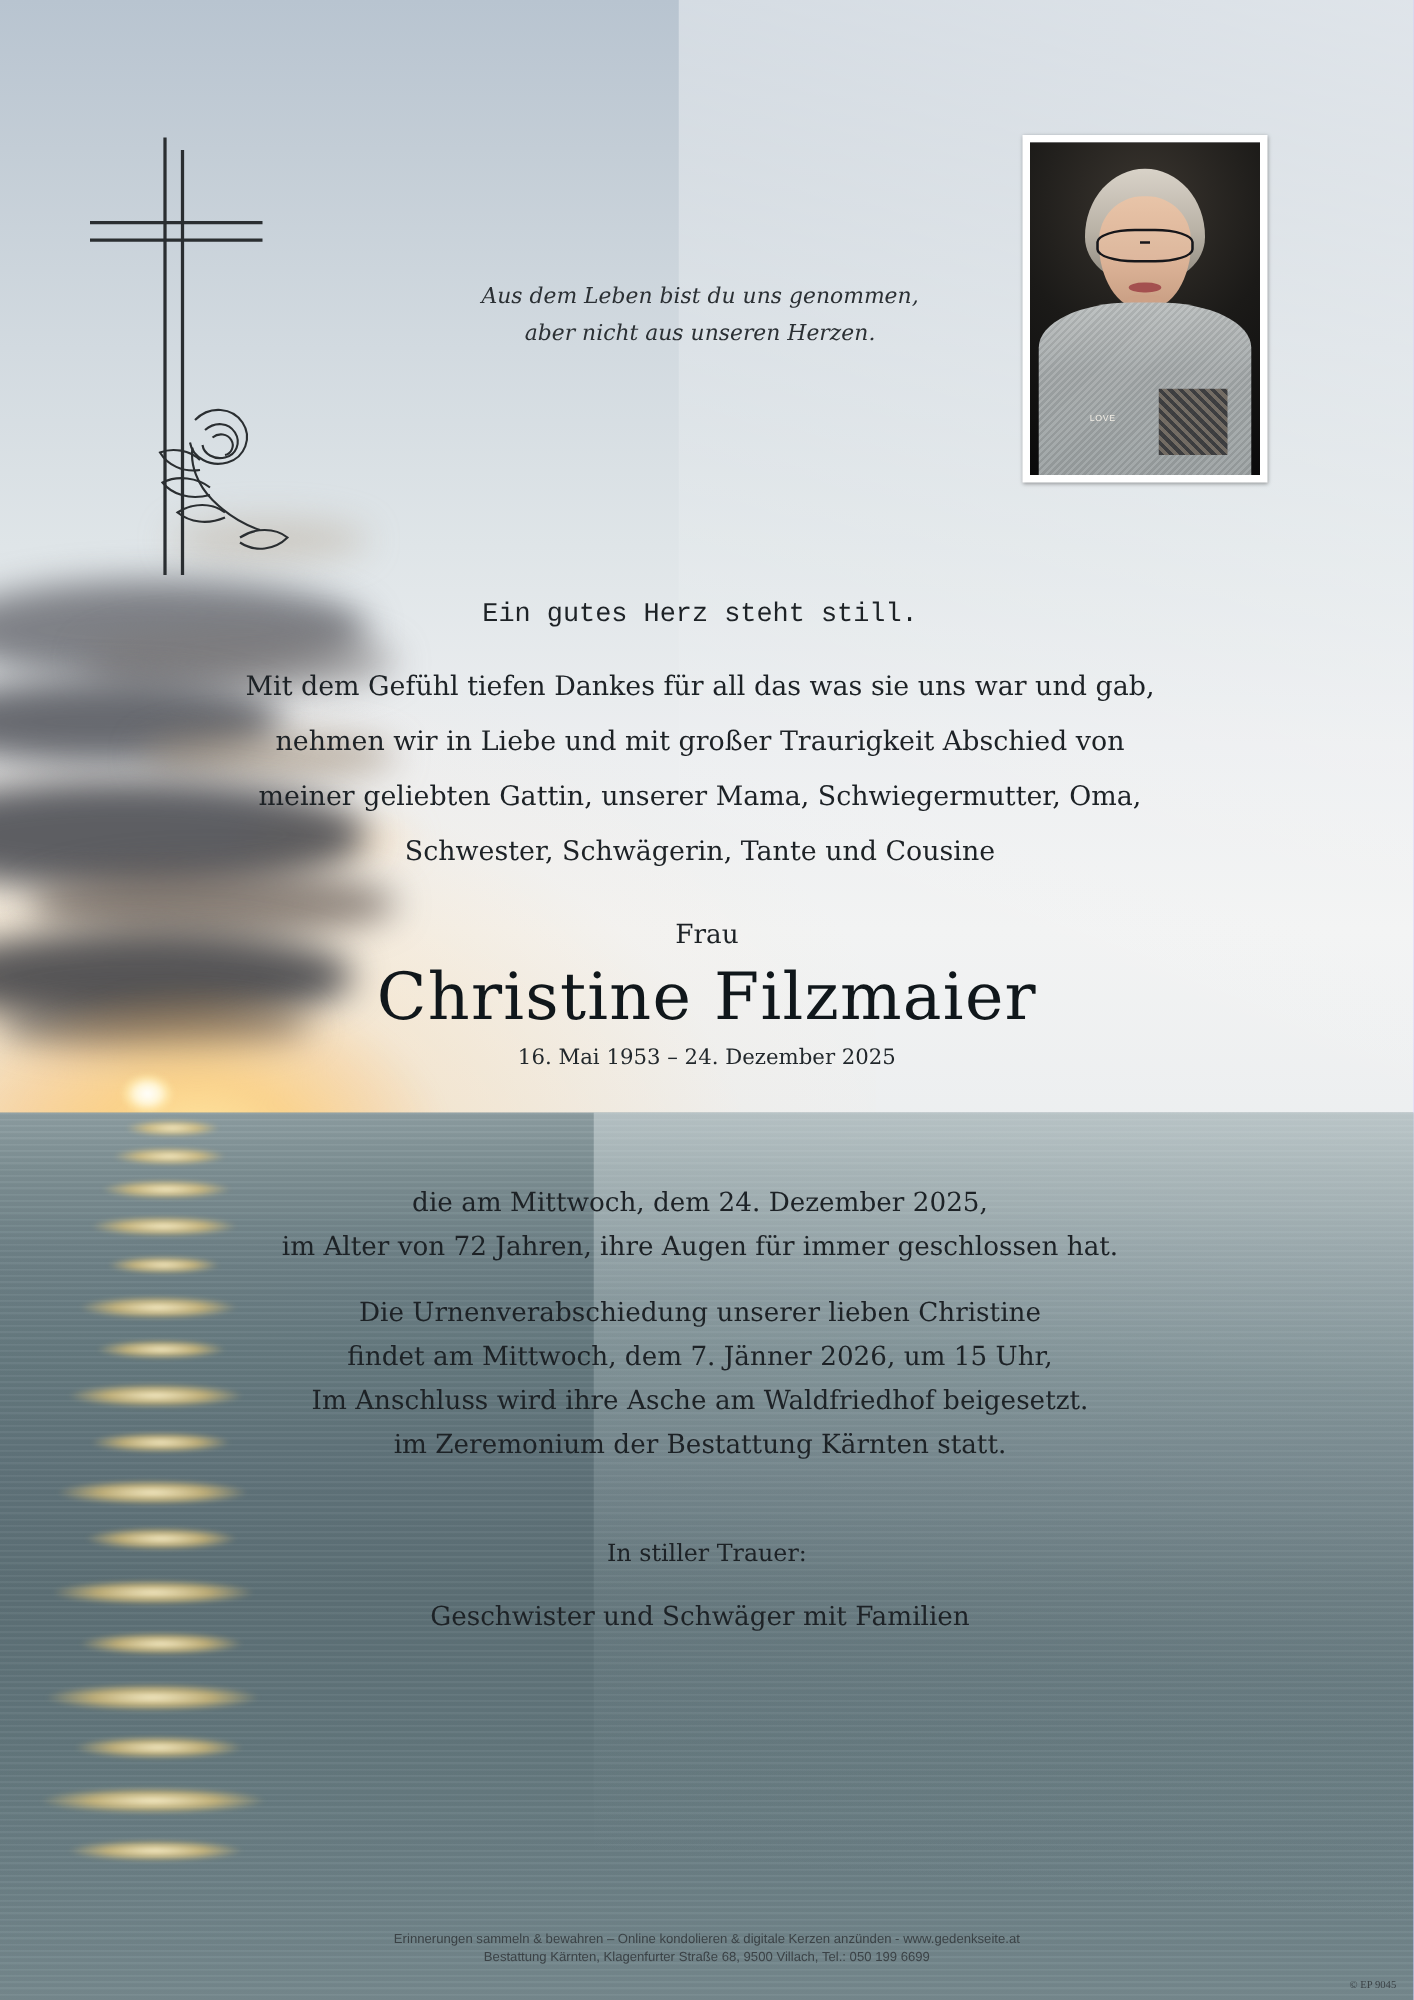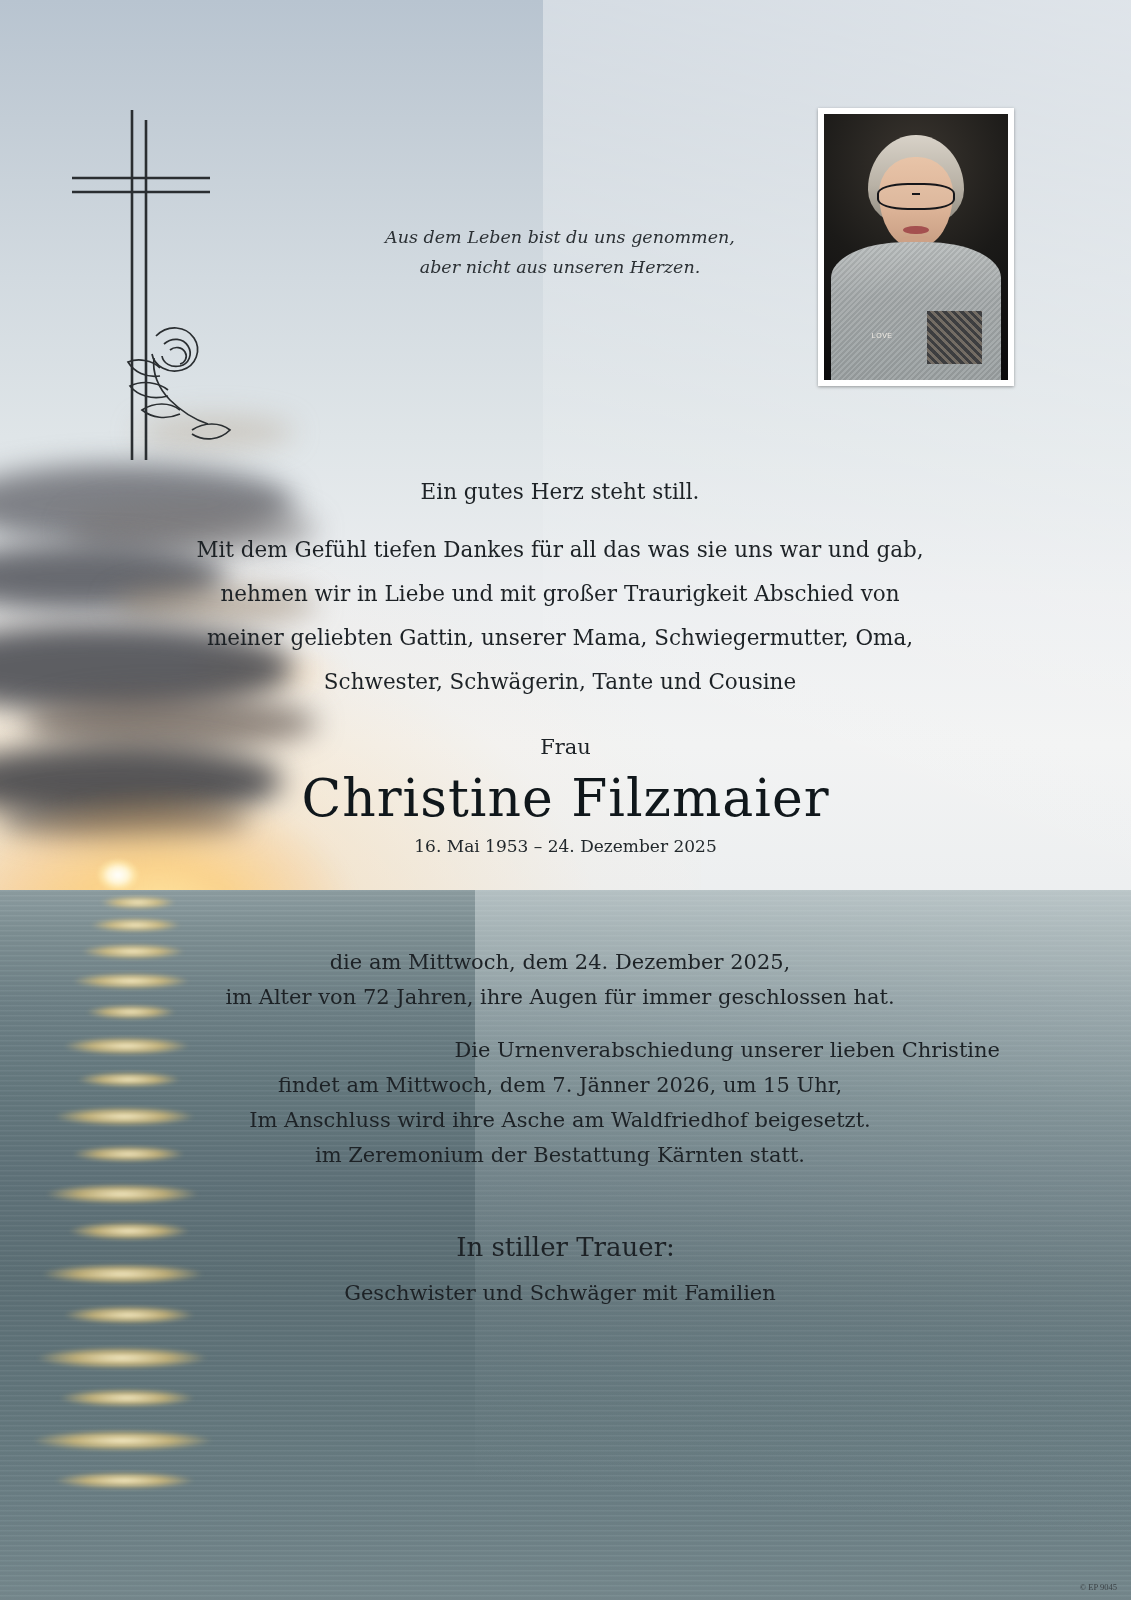--- a/index.html
+++ b/index.html
@@ -210,21 +210,21 @@
     line-height: 30px;
     color: #2b3034;
   }
   .block-a {
     position: absolute; left: 120px; top: 470px; width: 880px;
     font-family: "DejaVu Serif", serif;
     font-size: 21.5px;
     line-height: 44px;
     color: #1d2226;
   }
-  .block-a .lead { display: block; margin-bottom: 14px; }
+  .block-a .lead { display: block; margin-bottom: 14px; font-family: Liberation Mono, monospace; }
 
   .frau {
     position: absolute; left: 0; top: 735px; width: 100%;
     font-family: "DejaVu Serif", serif;
     font-size: 21px;
     color: #1d2226;
   }
   .name {
     position: absolute; left: 0; top: 768px; width: 100%;
     font-family: "DejaVu Serif", serif;
@@ -239,26 +239,26 @@
     color: #22282c;
   }
 
   .block-b {
     position: absolute; left: 120px; top: 945px; width: 880px;
     font-family: "DejaVu Serif", serif;
     font-size: 21px;
     line-height: 35px;
     color: #1d2226;
   }
-  .block-b .para2 { display: block; margin-top: 18px; text-align: right; }
+  .block-b .para2 { display: block; margin-top: 18px; }
 
   .mourn-title {
     position: absolute; left: 0; top: 1232px; width: 100%;
     font-family: "DejaVu Serif", serif;
-    font-size: 26px;
+    font-size: 19px;
     color: #1d2226;
   }
   .mourn-list {
     position: absolute; left: 120px; top: 1275px; width: 880px;
     font-family: "DejaVu Serif", serif;
     font-size: 21px;
     line-height: 36px;
     color: #1d2226;
   }
   .mourn-final {
@@ -395,15 +395,19 @@
       <div>Im Anschluss wird ihre Asche am Waldfriedhof beigesetzt.</div>
       <div>im Zeremonium der Bestattung Kärnten statt.</div>
     </div>
 
     <div class="mourn-title">In stiller Trauer:</div>
     <div class="mourn-list">
       <div>Geschwister und Schwäger mit Familien</div>
     </div>
   </div>
 
+  <div class="footer">
+    <div>Erinnerungen sammeln &amp; bewahren – Online kondolieren &amp; digitale Kerzen anzünden - www.gedenkseite.at</div>
+    <div>Bestattung Kärnten, Klagenfurter Straße 68, 9500 Villach, Tel.: 050 199 6699</div>
+  </div>
   <div class="copyright">© EP 9045</div>
 
 </div>
 
 </body></html>

